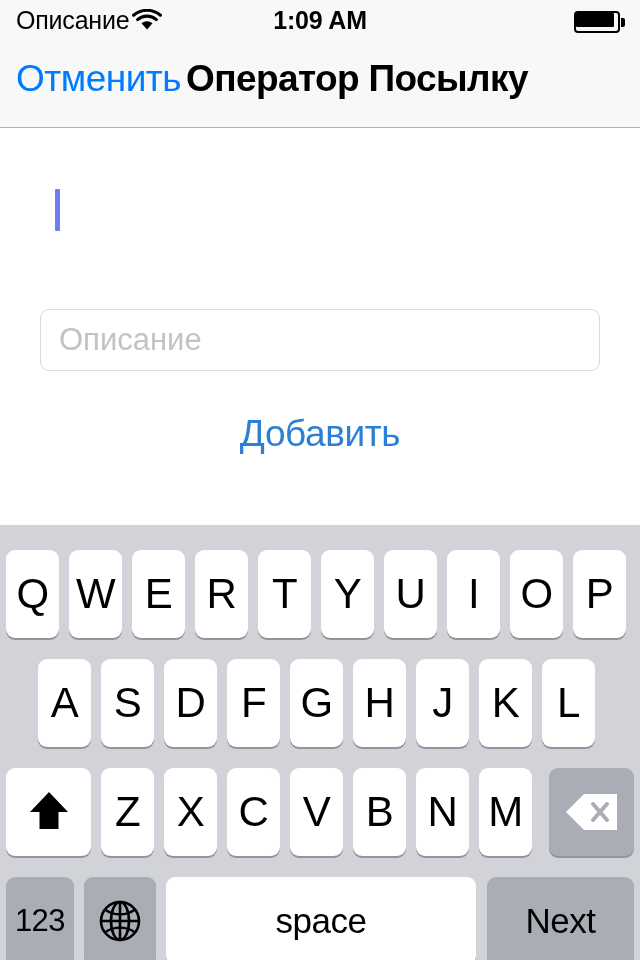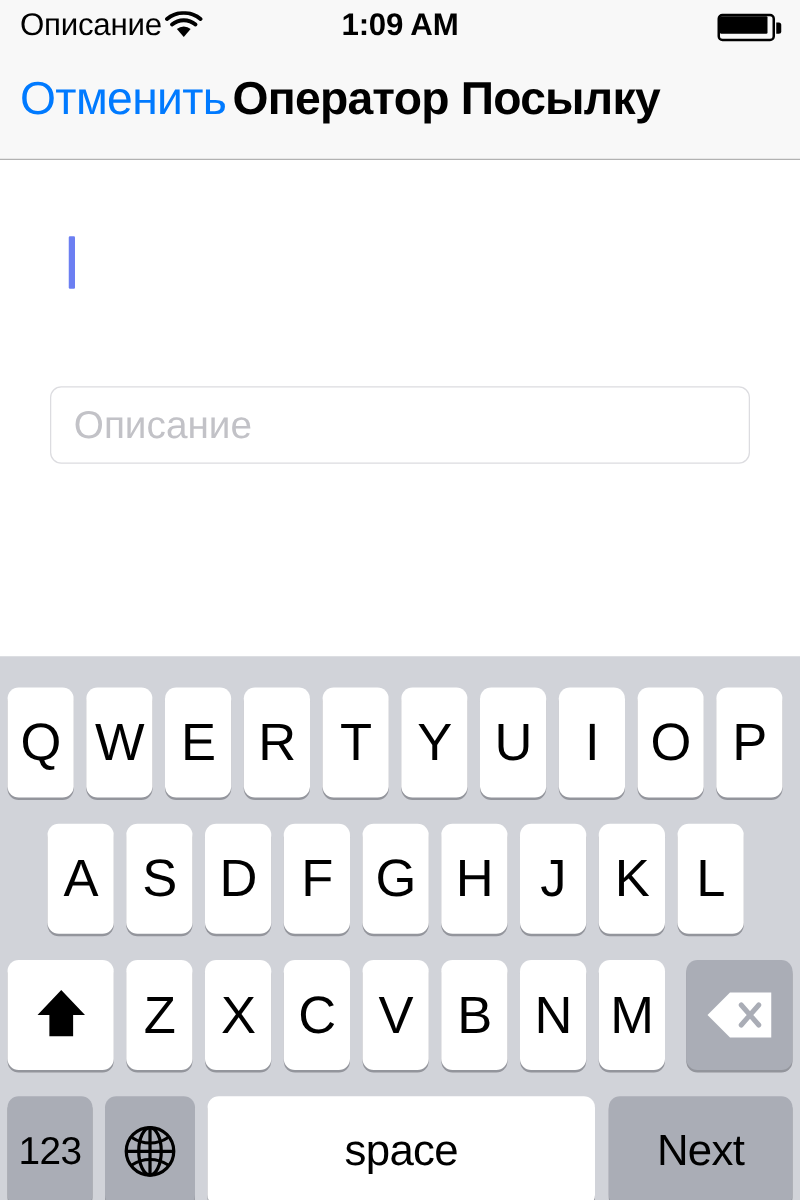--- a/index.html
+++ b/index.html
@@ -143,20 +143,21 @@
 <div id="nav-bar">
   <button id="cancel-button">Отменить</button>
   <span id="nav-title">Оператор Посылку</span>
 </div>
 
 <div id="content">
   <span id="text-caret"></span>
 
   <input id="description-field" class="text-field" type="text" placeholder="Описание" style="">
 
+  <button id="add-button">Добавить</button>
 </div>
 
 <div id="keyboard">
 
   <div class="kb-row" id="kb-row-1">
     <div class="key key-w" style="left:6px">Q</div>
     <div class="key key-w" style="left:69px">W</div>
     <div class="key key-w" style="left:132px">E</div>
     <div class="key key-w" style="left:195px">R</div>
     <div class="key key-w" style="left:258px">T</div>

